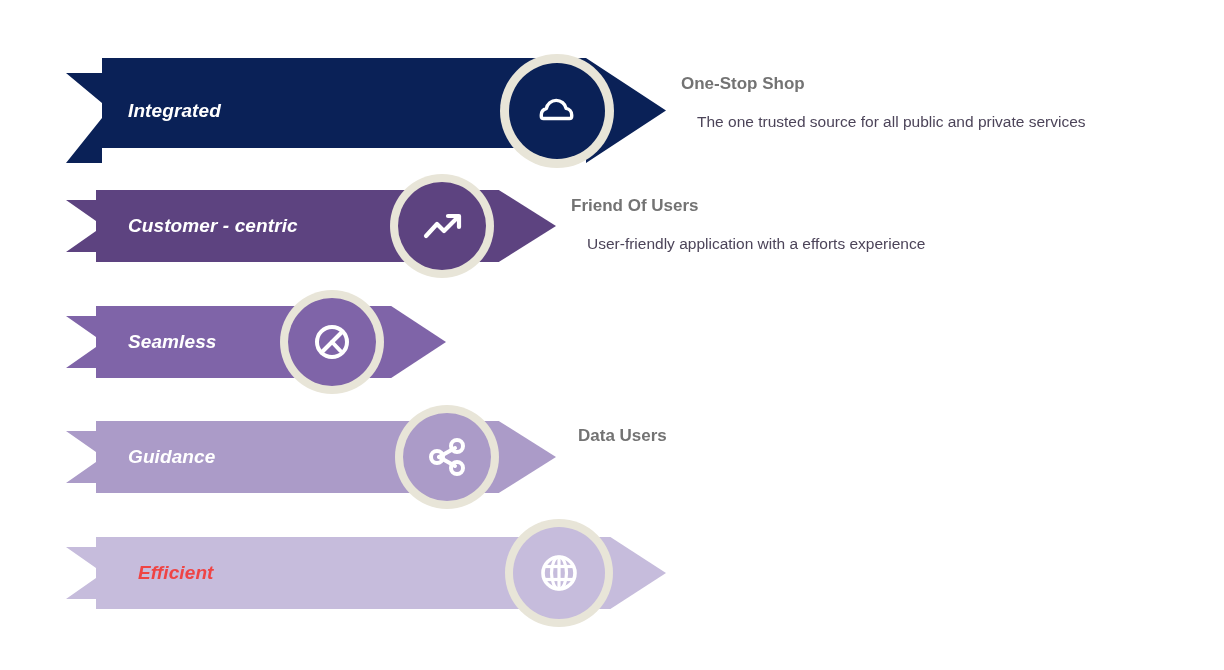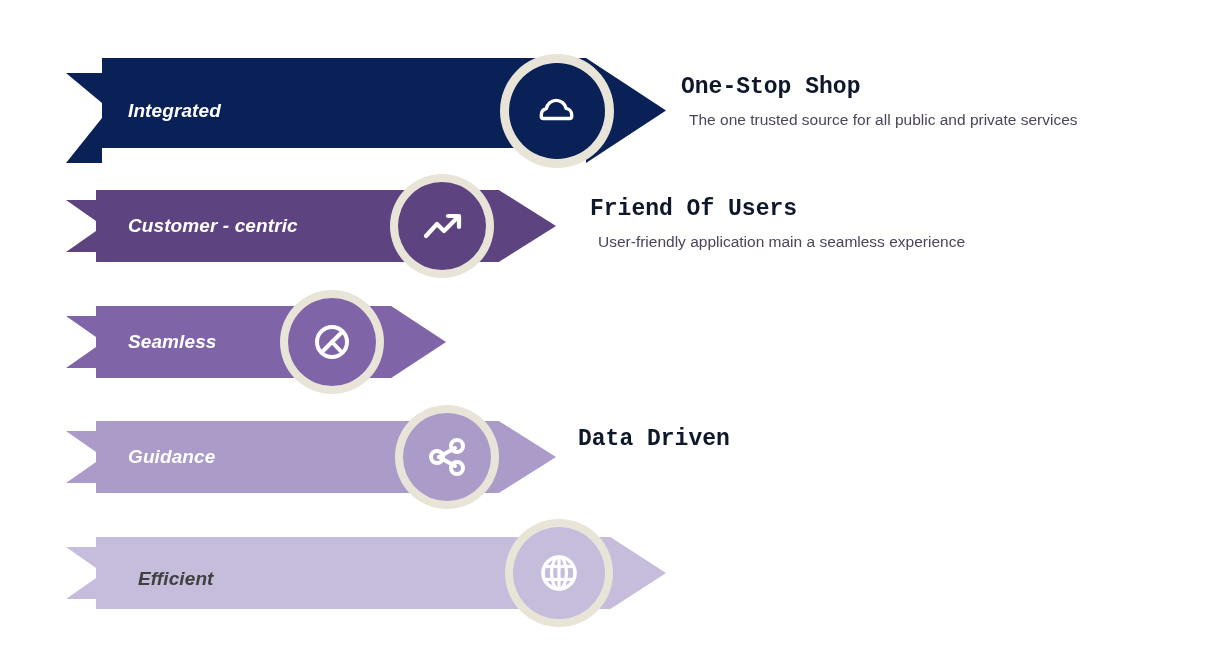--- a/index.html
+++ b/index.html
@@ -78,33 +78,32 @@
   }
   .badge-inner svg {
     display: block;
   }
 
   
   .textblock {
     position: absolute;
   }
   .tb-title {
-    color: #0f172a;
+    color: #737373;
     font-weight: bold;
-    font-size: 23px;
+    font-size: 17px;
     line-height: 1.15;
     margin: 0 0 3px 0;
     white-space: nowrap;
-    font-family: Liberation Mono, monospace;
   }
   .tb-desc {
     color: #4c4459;
     font-size: 15.5px;
     line-height: 1.55;
-    margin: 8px;
+    margin: 16px;
     white-space: pre-line;
   }
 </style>
 </head>
 <body>
 
 <div id="infographic">
 
   <div class="row" style="top:58px; height:105px;">
     <div class="arrow" style="left:66px; width:600px;">
@@ -139,23 +138,23 @@
     </div>
     <div class="bar-label" style="left:128px; color:#ffffff;">Customer - centric</div>
     <div class="badge" style="left:390px; width:104px; height:104px;">
       <div class="badge-inner" style="width:88px; height:88px; background:#5d4380;">
         <svg width="48" height="48" viewBox="0 0 48 48">
           <polyline points="8,34 19,22 26,29 40,15" fill="none" stroke="#ffffff" stroke-width="4.2" stroke-linecap="round" stroke-linejoin="round"></polyline>
           <polyline points="30,14 41,14 41,25" fill="none" stroke="#ffffff" stroke-width="4.2" stroke-linecap="round" stroke-linejoin="round"></polyline>
         </svg>
       </div>
     </div>
-    <div class="textblock" style="left:590px; top:6px; width:520px;">
+    <div class="textblock" style="left:571px; top:6px; width:520px;">
       <p class="tb-title">Friend Of Users</p>
-      <p class="tb-desc">User-friendly application main a seamless experience</p>
+      <p class="tb-desc">User-friendly application with a efforts experience</p>
     </div>
   </div>
 
   <div class="row" style="top:306px; height:72px;padding-left:8px;">
     <div class="arrow" style="left:66px; width:380px;">
       <div class="arrow-body">
         <svg class="arrow-svg" viewBox="0 0 380 72" preserveAspectRatio="none">
           <polygon points="0,10 30,10 30,0 313,0 313,72 30,72 30,62 0,62 30,41 30,31" fill="#7f64a8"></polygon>
           <polygon points="313,-8 380,36 313,80" fill="#7f64a8"></polygon>
         </svg>
@@ -188,34 +187,34 @@
         <svg width="48" height="48" viewBox="0 0 48 48">
           <line x1="16" y1="24" x2="32" y2="15" stroke="#ffffff" stroke-width="4" stroke-linecap="round"></line>
           <line x1="16" y1="24" x2="32" y2="33" stroke="#ffffff" stroke-width="4" stroke-linecap="round"></line>
           <circle cx="14" cy="24" r="6" fill="none" stroke="#ffffff" stroke-width="4"></circle>
           <circle cx="34" cy="13" r="6" fill="none" stroke="#ffffff" stroke-width="4"></circle>
           <circle cx="34" cy="35" r="6" fill="none" stroke="#ffffff" stroke-width="4"></circle>
         </svg>
       </div>
     </div>
     <div class="textblock" style="left:578px; top:5px; width:560px;">
-      <p class="tb-title">Data Driven</p>
+      <p class="tb-title">Data Users</p>
     </div>
   </div>
 
   <div class="row" style="top:537px; height:72px;">
     <div class="arrow" style="left:66px; width:600px;">
       <div class="arrow-body">
         <svg class="arrow-svg" viewBox="0 0 600 72" preserveAspectRatio="none">
           <polygon points="0,10 30,10 30,0 532,0 532,72 30,72 30,62 0,62 30,41 30,31" fill="#c6bcdc"></polygon>
           <polygon points="532,-8 600,36 532,80" fill="#c6bcdc"></polygon>
         </svg>
       </div>
     </div>
-    <div class="bar-label" style="left:138px; color:#404040;margin-top:6px;">Efficient</div>
+    <div class="bar-label" style="left:138px; color:#ef4444;">Efficient</div>
     <div class="badge" style="left:505px; width:108px; height:108px;">
       <div class="badge-inner" style="width:92px; height:92px; background:#c6bcdc;">
         <svg width="50" height="50" viewBox="0 0 50 50">
           <circle cx="25" cy="25" r="16" fill="none" stroke="#ffffff" stroke-width="3.6"></circle>
           <ellipse cx="25" cy="25" rx="7.5" ry="16" fill="none" stroke="#ffffff" stroke-width="3.2"></ellipse>
           <line x1="25" y1="9" x2="25" y2="41" stroke="#ffffff" stroke-width="3.2"></line>
           <line x1="10" y1="18.5" x2="40" y2="18.5" stroke="#ffffff" stroke-width="3.2"></line>
           <line x1="10" y1="31.5" x2="40" y2="31.5" stroke="#ffffff" stroke-width="3.2"></line>
         </svg>
       </div>

